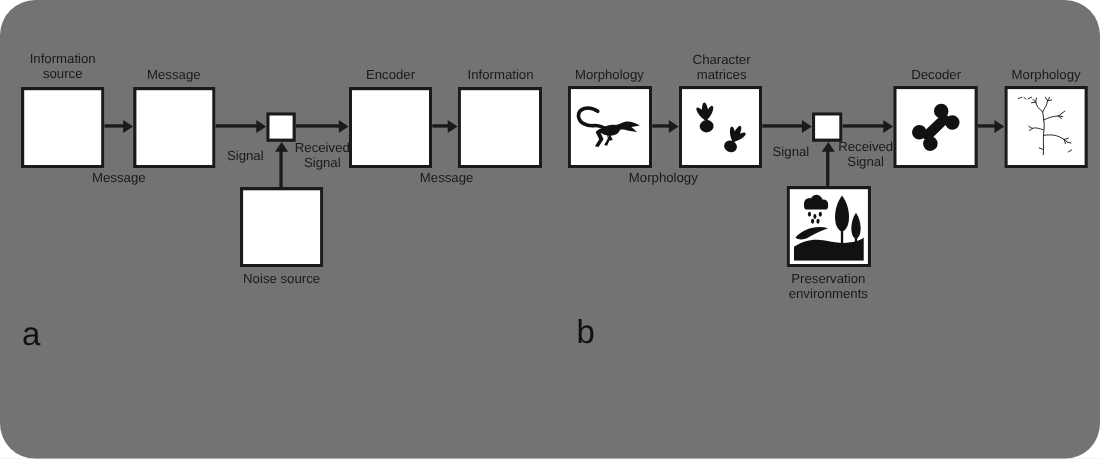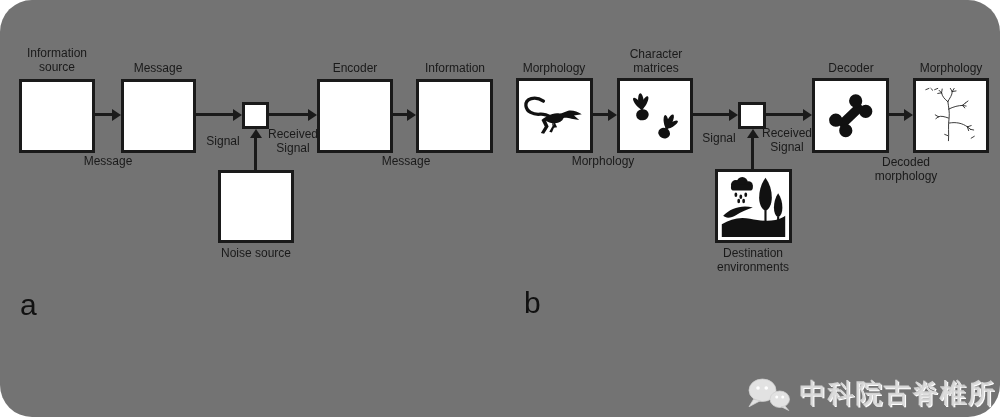--- a/index.html
+++ b/index.html
@@ -159,37 +159,18 @@
 
   <div class="lbl" style="left:554px;top:61px">Morphology</div>
   <div class="lbl" style="left:656px;top:47px">Character
 matrices</div>
   <div class="lbl" style="left:603px;top:154px">Morphology</div>
   <div class="lbl" style="left:719px;top:131px">Signal</div>
   <div class="lbl" style="left:787px;top:126px">Received
 Signal</div>
   <div class="lbl" style="left:851px;top:61px">Decoder</div>
   <div class="lbl" style="left:951px;top:61px">Morphology</div>
-  <div class="lbl" style="left:906px;top:155px">Decoded
-morphology</div>
-  <div class="lbl" style="left:753px;top:246px">Destination
+  <div class="lbl" style="left:753px;top:246px">Preservation
 environments</div>
   <div class="panel-letter" style="left:524px;top:288px">b</div>
 
-  <div class="watermark">
-    <svg width="48" height="36" viewBox="0 0 64 46">
-      <g fill="#e2e2e2" stroke="#cfcfcf" stroke-width="1">
-        <ellipse cx="22" cy="18" rx="18" ry="15"></ellipse>
-        <path d="M10,30 L4,40 L19,32 Z"></path>
-        <ellipse cx="45" cy="30" rx="13" ry="11"></ellipse>
-        <path d="M52,39 L57,45 L47,40 Z"></path>
-      </g>
-      <g fill="#ffffff">
-        <circle cx="16" cy="15" r="2.4"></circle>
-          <circle cx="27" cy="15" r="2.4"></circle>
-        <circle cx="41" cy="27" r="2"></circle>
-          <circle cx="49" cy="27" r="2"></circle>
-      </g>
-    </svg>
-    <span class="wm-text">中科院古脊椎所</span>
-  </div>
 
 </div>
 
 </body></html>

